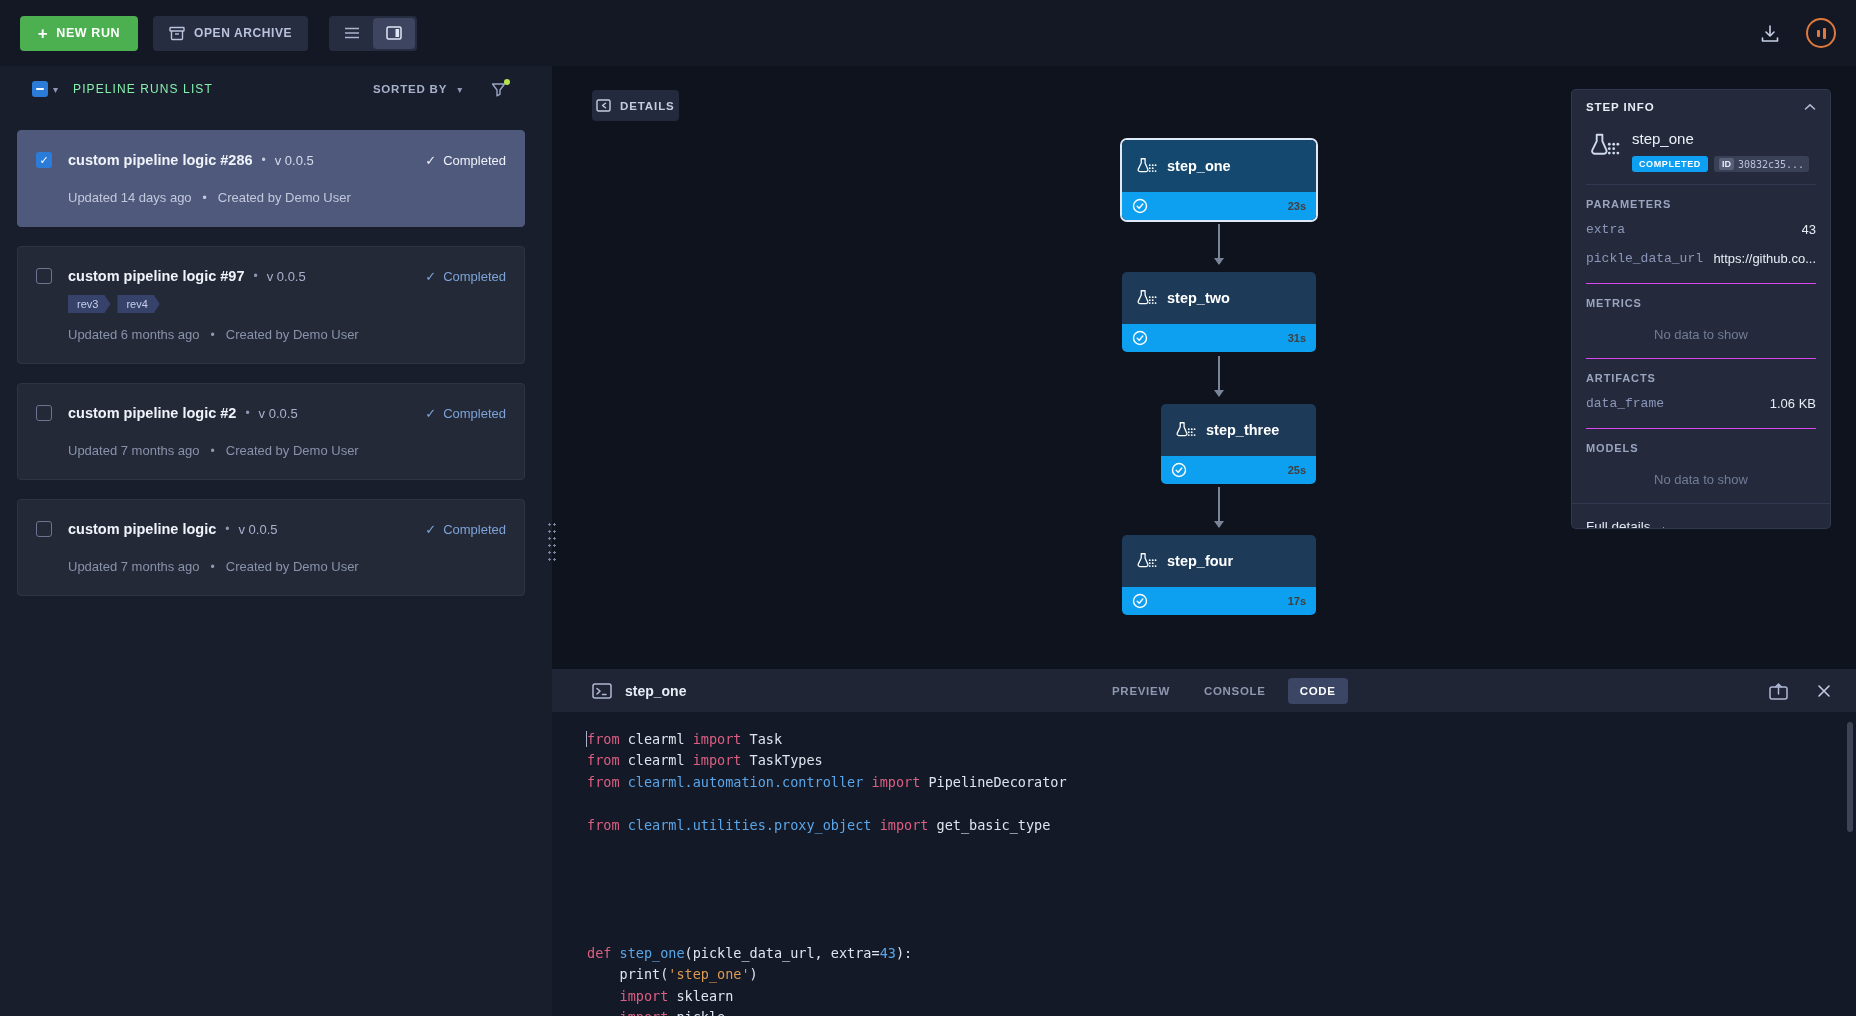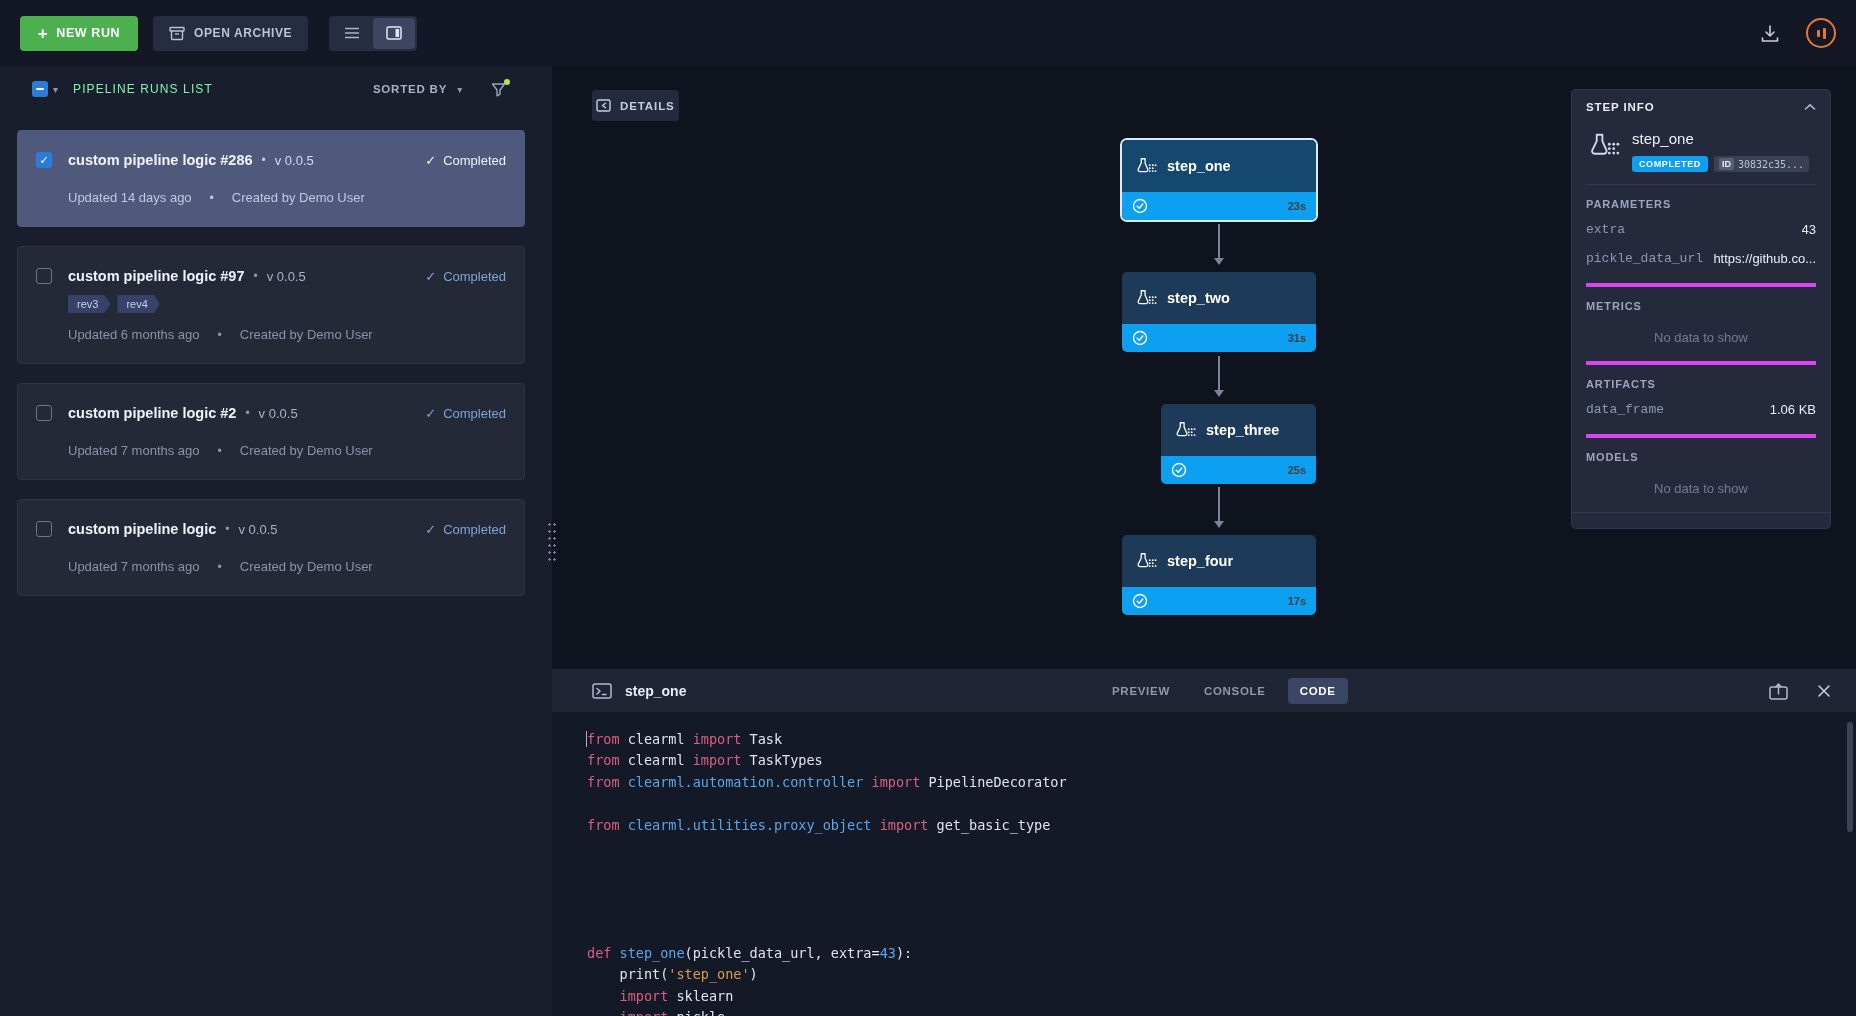--- a/index.html
+++ b/index.html
@@ -46,21 +46,21 @@
   .rc-title { margin-left:16px; font-size:14.5px; font-weight:bold; color:#f0f3fa; }
   .rc-dot { margin:0 9px; color:#8d97b2; font-size:12px; }
   .selected .rc-dot { color:#c5cce0; }
   .rc-version { font-size:13px; color:#a9b2cc; }
   .selected .rc-version { color:#d6dcec; }
   .rc-status { margin-left:auto; font-size:13px; color:#7da3d8; display:flex; align-items:center; gap:7px; }
   .selected .rc-status { color:#edf1f8; }
   .rc-tags { margin:11px 0 0 32px; display:flex; gap:7px; }
   .tag { background:#36426a; color:#c6d0ea; font-size:11px; line-height:18px; padding:0 12px 0 9px;
     clip-path:polygon(0 0, calc(100% - 6px) 0, 100% 50%, calc(100% - 6px) 100%, 0 100%); }
-  .rc-meta { margin:22px 0 0 32px; font-size:13px; color:#8992ab; display:flex; align-items:center; gap:9px;text-align:center; }
+  .rc-meta { margin:22px 0 0 32px; font-size:13px; color:#8992ab; display:flex; align-items:center; gap:2px;text-align:center; }
   .selected .rc-meta { color:#c2c9dd; }
 
   
   .canvas { position:absolute; left:552px; top:66px; right:0; height:603px; background:#0f131d; }
   .details-btn { position:absolute; left:40px; top:24px; height:31px; padding:0 4px; background:#232a3e; border:none; border-radius:4px;
     color:#c3cce2; font-size:11.5px; font-weight:bold; letter-spacing:.9px; display:flex; align-items:center; gap:9px; cursor:pointer; }
   .node { position:absolute; left:570px; width:194px; height:80px; border-radius:5px; cursor:pointer; }
   .node.selected { box-shadow:0 0 0 2px #dfe9f7; }
   .node-head { height:52px; background:#1d3b59; border-radius:5px 5px 0 0; display:flex; align-items:center; padding:0 12px; gap:10px; }
   .node.selected .node-head { background:#15486e; }
@@ -78,21 +78,21 @@
   .si-title { font-size:11.5px; font-weight:bold; letter-spacing:.9px; color:#e8ecf5; }
   .si-collapse { margin-left:auto; cursor:pointer; display:flex; }
   .si-step { display:flex; gap:12px; margin:0 14px; padding:4px 0 12px; border-bottom:1px solid #313a50; }
   .si-step-name { font-size:15px; color:#eef1f8; margin:2px 0 9px; }
   .badges { display:flex; gap:6px; align-items:center; }
   .badge-completed { background:#0da0f2; color:#fff; font-size:9px; font-weight:bold; letter-spacing:.6px; padding:3px 7px; border-radius:3px; }
   .badge-id { background:#3a4157; border-radius:3px; display:flex; align-items:center; gap:4px; padding:2px 5px; }
   .badge-id .id-label { font-size:9px; font-weight:bold; color:#e8edf7; background:#565e78; border-radius:2px; padding:1px 3px; }
   .badge-id .id-value { font-family:"DejaVu Sans Mono",monospace; font-size:10px; color:#b9c2da; max-width:72px; overflow:hidden;
     text-overflow:ellipsis; white-space:nowrap; }
-  .si-section { margin:0 14px; padding:13px 0 10px; border-bottom:4px solid #d946ef; }
+  .si-section { margin:0 14px; padding:13px 0 10px; border-bottom:1px solid #d946ef; }
   .si-sec-title { font-size:11px; font-weight:bold; letter-spacing:.9px; color:#9aa5c0; margin-bottom:5px; }
   .kv { display:flex; justify-content:space-between; align-items:center; padding:7px 0; }
   .kv .k { color:#8b97ba;font-family:Liberation Mono, monospace; }
   .kv .v { color:#e9edf6; max-width:135px; overflow:hidden; text-overflow:ellipsis; white-space:nowrap; }
   .si-empty { text-align:center; color:#717c97; padding:13px 0 6px; }
   .si-footer { margin-top:auto; flex:none; height:46px; display:flex; align-items:center; padding:0 14px;
     color:#e3e8f3; font-size:13.5px; cursor:pointer; }
 
   
   .code-panel { position:absolute; left:552px; top:669px; right:0; bottom:0; background:#141927; overflow:hidden; }

